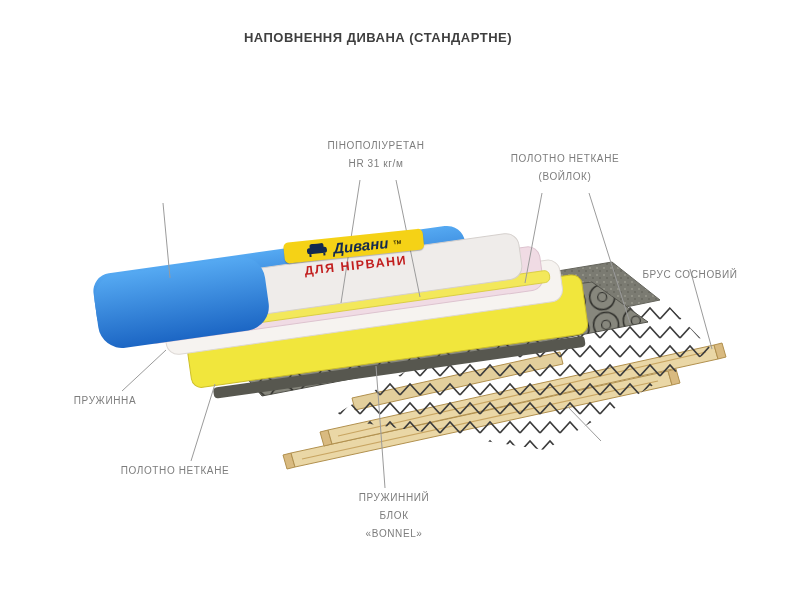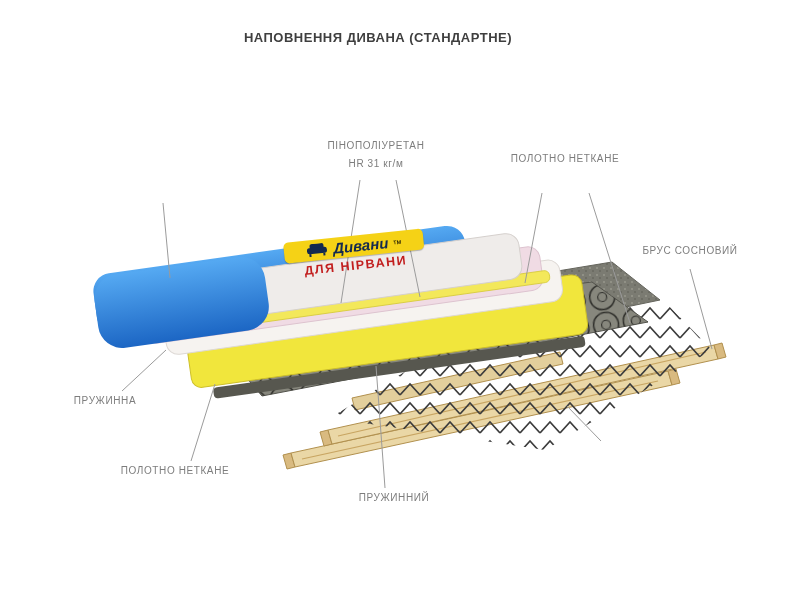--- a/index.html
+++ b/index.html
@@ -113,32 +113,35 @@
   <div id="title">НАПОВНЕННЯ ДИВАНА (СТАНДАРТНЕ)</div>
 
 
   <div class="callout" style="left:296px;top:137px;width:160px;">
     <span>ПІНОПОЛІУРЕТАН</span>
     <span>HR 31 кг/м</span>
   </div>
 
   <div class="callout" style="left:485px;top:150px;width:160px;">
     <span>ПОЛОТНО НЕТКАНЕ</span>
+    <span>(ВОЙЛОК)</span>
   </div>
 
-  <div class="callout" style="left:610px;top:242px;width:160px;text-align:center;">
+  <div class="callout" style="left:610px;top:266px;width:160px;text-align:center;">
     <span>БРУС СОСНОВИЙ</span>
   </div>
 
   <div class="callout" style="left:35px;top:392px;width:140px;">
     <span>ПРУЖИННА</span>
   </div>
 
   <div class="callout" style="left:75px;top:462px;width:200px;">
     <span>ПОЛОТНО НЕТКАНЕ</span>
   </div>
 
   <div class="callout" style="left:314px;top:489px;width:160px;">
     <span>ПРУЖИННИЙ</span>
+    <span>БЛОК</span>
+    <span>«BONNEL»</span>
   </div>
 
 
 </div>
 
 </body></html>

